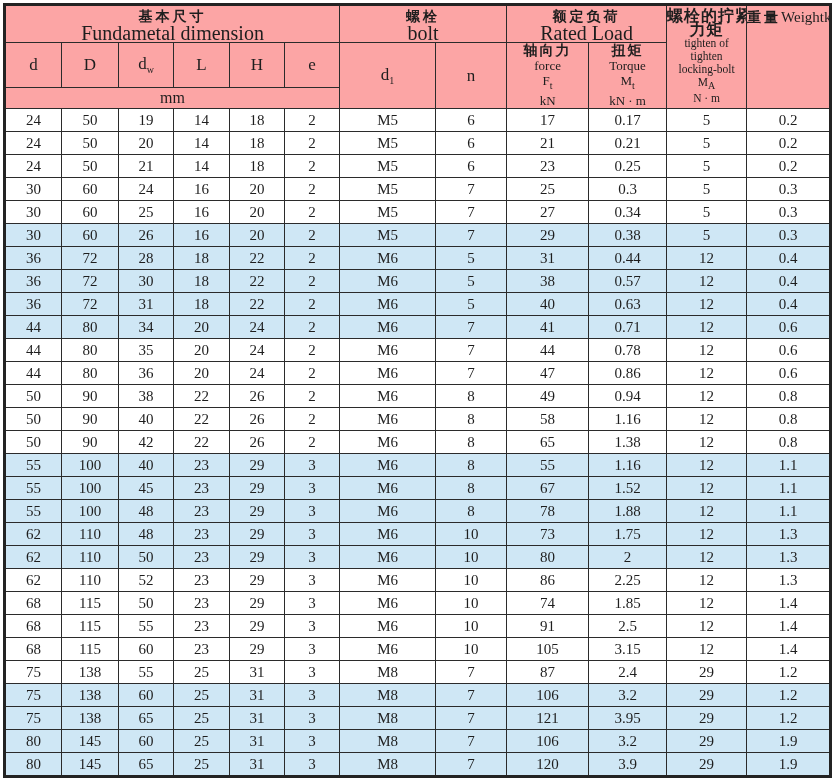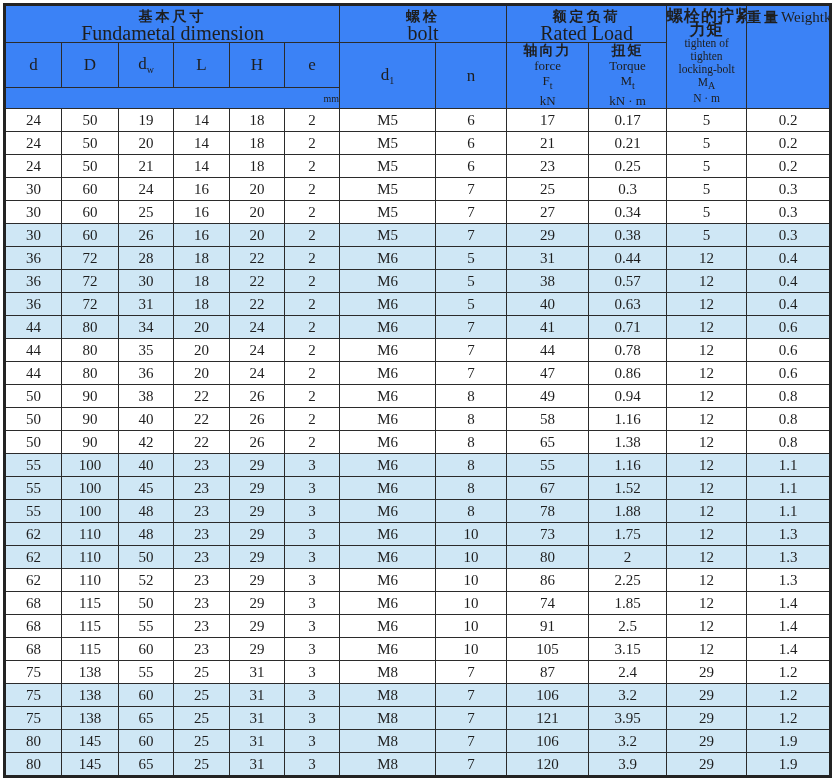--- a/index.html
+++ b/index.html
@@ -16,40 +16,40 @@
     width: 826px;
     border: 3px solid #232323;
   }
   td, th {
     border: 1px solid #2b2b2b;
     text-align: center;
     vertical-align: middle;
     padding: 0;
     overflow: hidden;
   }
-  thead th { background: #3b82f6; font-weight: normal; margin-top: 24px; }
+  thead th { background: #fca5a5; font-weight: normal; margin-top: 24px; }
   tbody td {
     height: 22px;
     font-size: 15px;
     background: #ffffff;
   }
   tbody tr.shaded td { background: #cfe7f5; }
   .cn {
     font-weight: bold;
     font-size: 14px;
     letter-spacing: 3px;
     line-height: 17px;
     white-space: nowrap;
   }
   .en { font-size: 20px; line-height: 16px; white-space: nowrap; }
   .sym { font-size: 17px; }
   sub { font-size: 10px; }
   .row-title { height: 38px; }
   .row-sym th { height: 44px; }
-  .row-mm th { height: 20px; font-size: 10px; text-align: right; }
+  .row-mm th { height: 20px; font-size: 16px; }
   .cell-force .cn, .cell-torque .cn { font-size: 14px; line-height: 15px; letter-spacing: 2px; }
   .cell-force .en, .cell-torque .en { font-size: 13px; line-height: 15px; text-align: center; }
   .cell-lock .cn { font-size: 16px; line-height: 14px; letter-spacing: 1px; }
   .cell-lock .en { font-size: 11.5px; line-height: 13px; }
   .cell-weight {
     height: 100%;
   }
   .weight-inner {
     display: flex; 
     justify-content: space-between;

